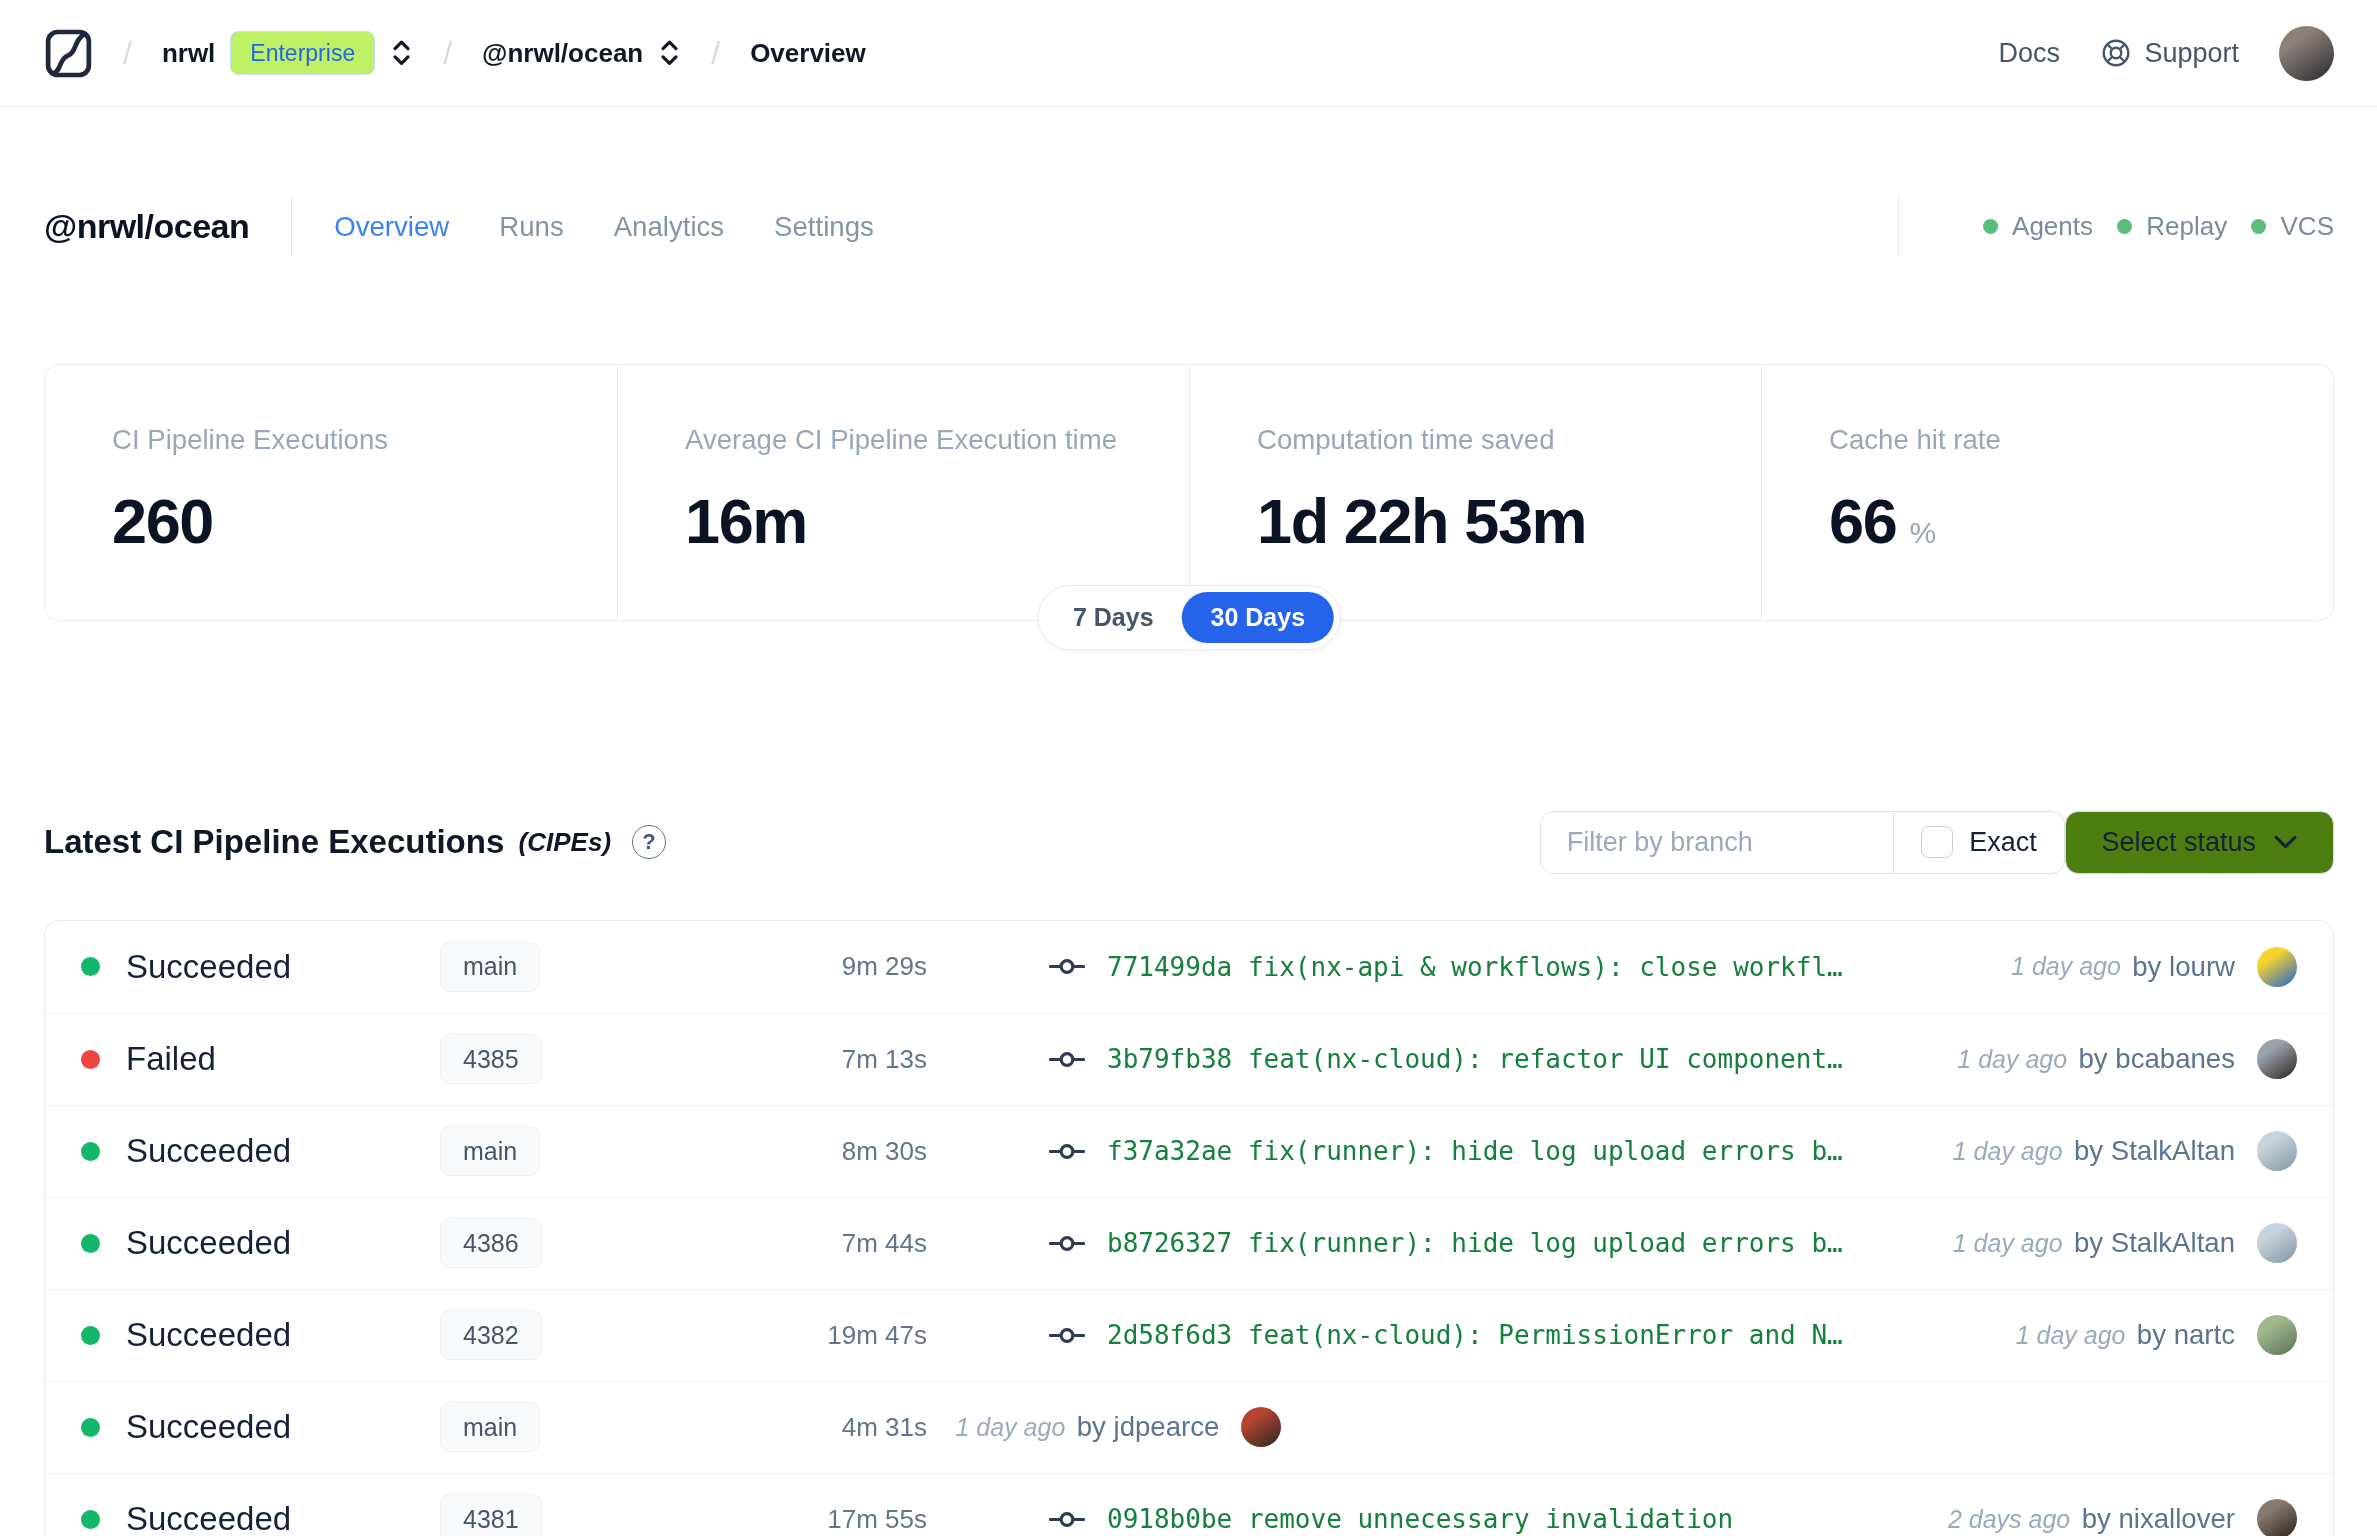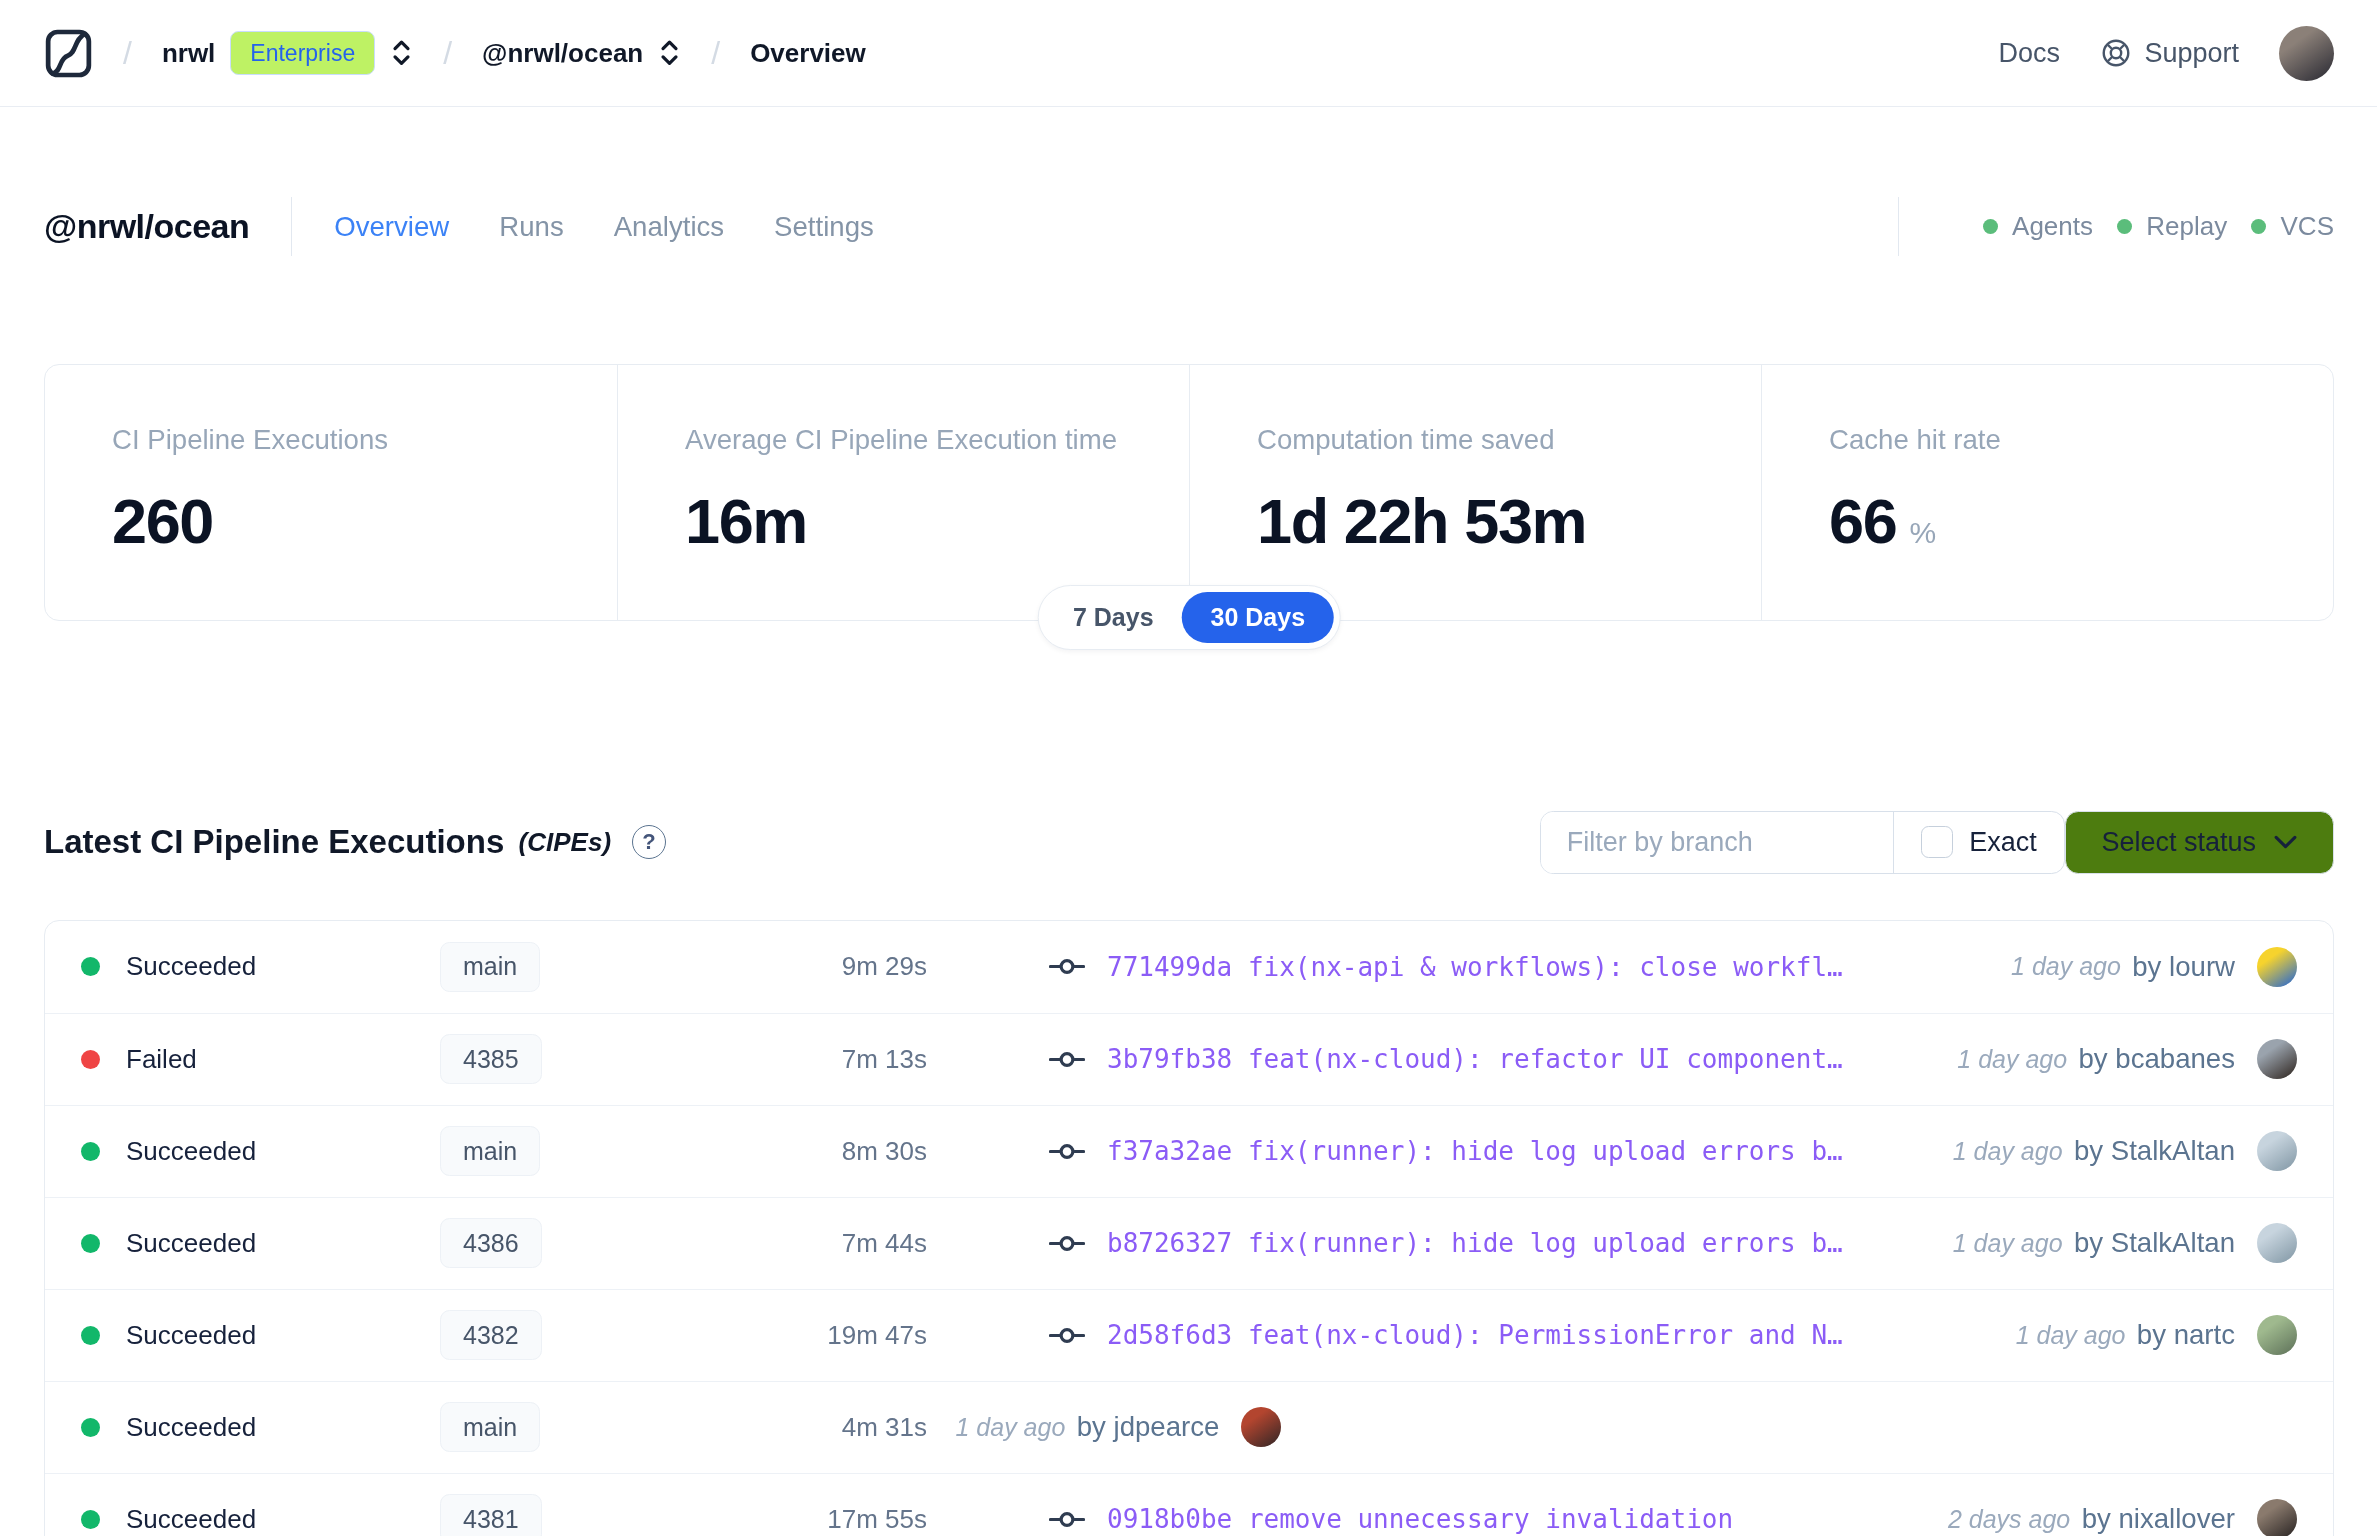--- a/index.html
+++ b/index.html
@@ -63,26 +63,26 @@
   .exact { display: flex; align-items: center; gap: 16px; padding: 0 27.6px; border-left: 1px solid #d8e0ea; }
   .checkbox { width: 32px; height: 32px; border: 1px solid #c6d0dc; border-radius: 7.6px; background: #fff; cursor: pointer; flex:none; }
   .exact-label { font-size: 27px; font-weight: 500; color: #16213b; cursor: pointer; }
   .status-select { height: 63px; display: flex; align-items: center; gap: 17px; padding: 0 35px; border: 1px solid #d8e0ea; border-radius: 13.3px; background: #4d7c0f; font-size: 27px; font-weight: 500; color: #16213b; cursor: pointer; font-family:inherit; }
 
   
   .table { margin: 46px 44px 0; border: 1px solid #e7ecf2; border-radius: 15px; background: #fff; overflow: hidden; }
   .row { height: 92px; display: flex; align-items: center; padding: 0 36px; cursor: pointer; }
   .row + .row { border-top: 1px solid #edf1f6; }
   .dot { width: 19px; height: 19px; border-radius: 50%; flex: none; }
-  .row-status { width: 314px; margin-left: 26px; font-size: 26px; font-weight: 500; color: #16213b; flex: none; }
+  .row-status { width: 314px; margin-left: 26px; font-size: 33px; font-weight: 500; color: #16213b; flex: none; }
   .chip-col { width: 278px; flex: none; }
   .chip { display: inline-block; padding: 9.5px 22px; font-size: 25px; color: #475569; background: #f8fafc; border: 1px solid #edf1f6; border-radius: 9.5px; }
   .duration { width: 209px; flex: none; text-align: right; font-size: 26px; color: #64748b; }
   .commit { flex: 1; display: flex; align-items: center; margin-left: 122px; min-width: 0; }
-  .commit-text { margin-left: 22px; font-family: "DejaVu Sans Mono", monospace; font-size: 26px; color: #8b5cf6; white-space: nowrap; overflow: hidden; }
+  .commit-text { margin-left: 22px; font-family: "DejaVu Sans Mono", monospace; font-size: 26px; color: #15803d; white-space: nowrap; overflow: hidden; }
   .meta { display: flex; align-items: center; flex: none; margin-left: 28.5px; }
   .time-ago { font-size: 25px; font-style: italic; color: #9aa9bc; }
   .author { font-size: 27.6px; color: #5b7490; margin-left: 11.4px; }
   .row-avatar { width: 40px; height: 40px; margin-left: 22px; flex: none; }
 </style>
 </head>
 <body>
 
 <header class="nav">
   <span class="logo-btn">

